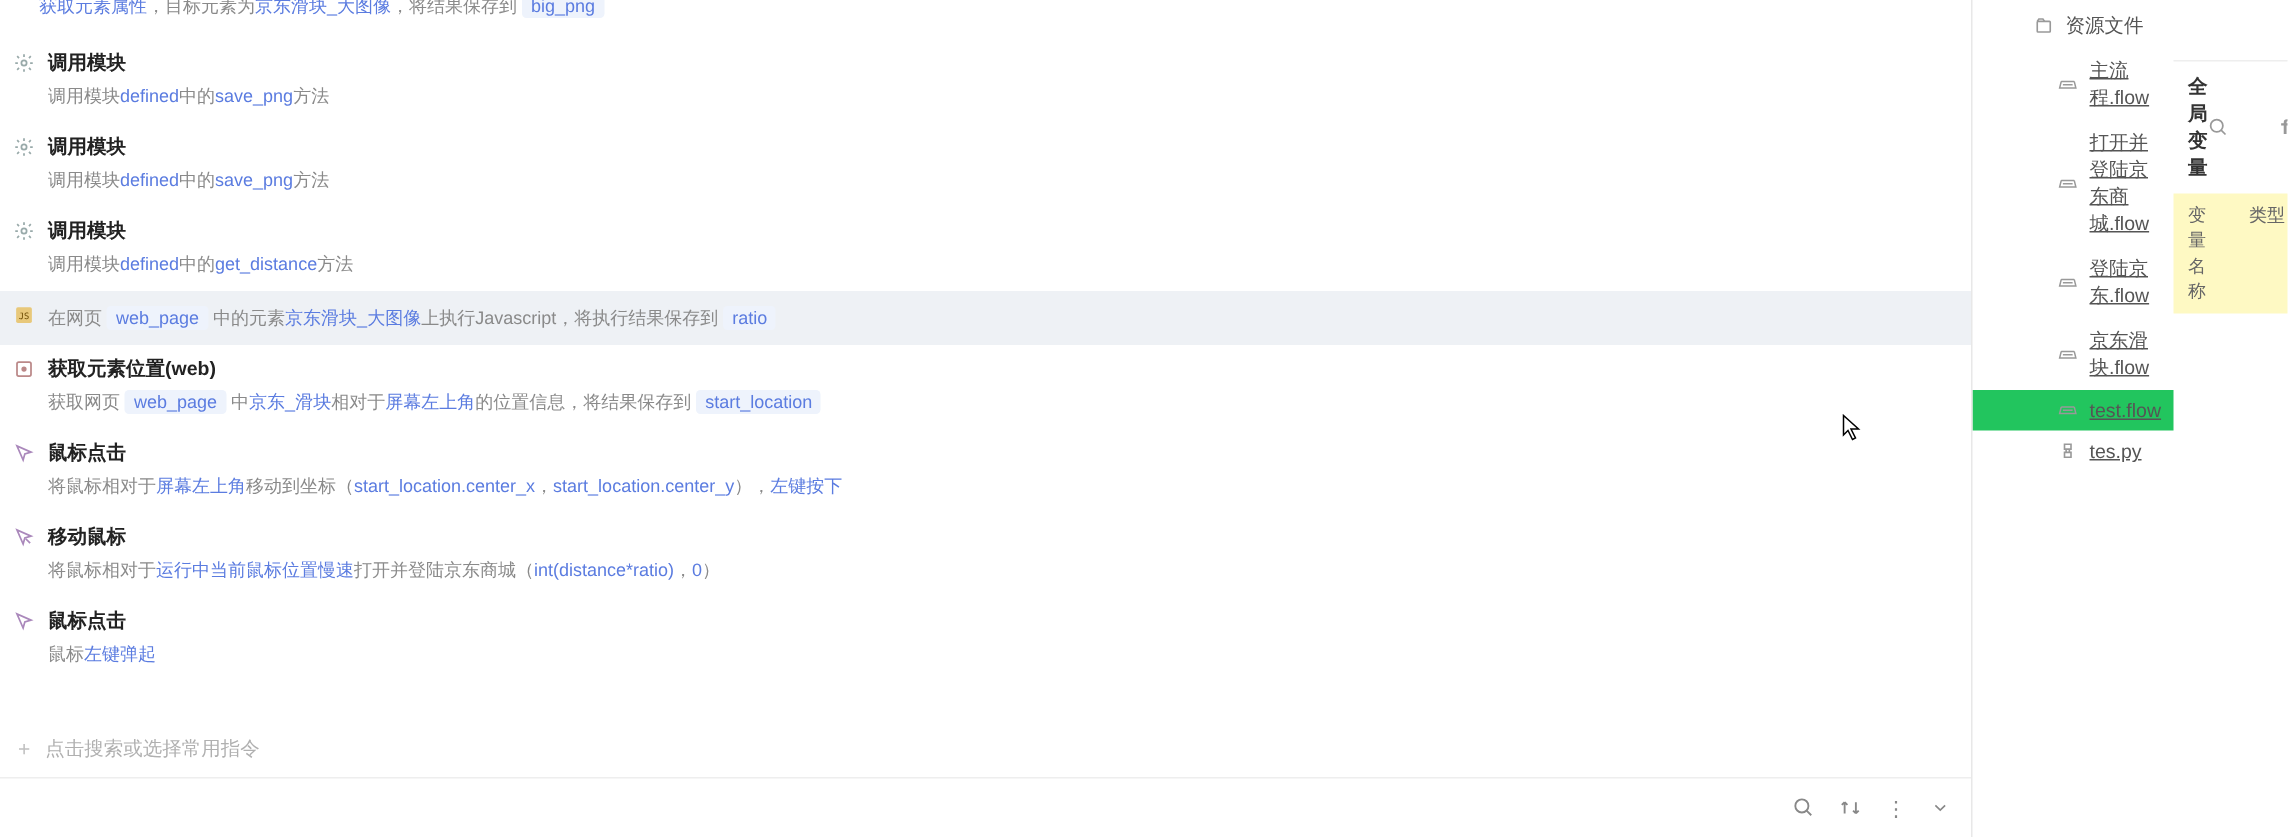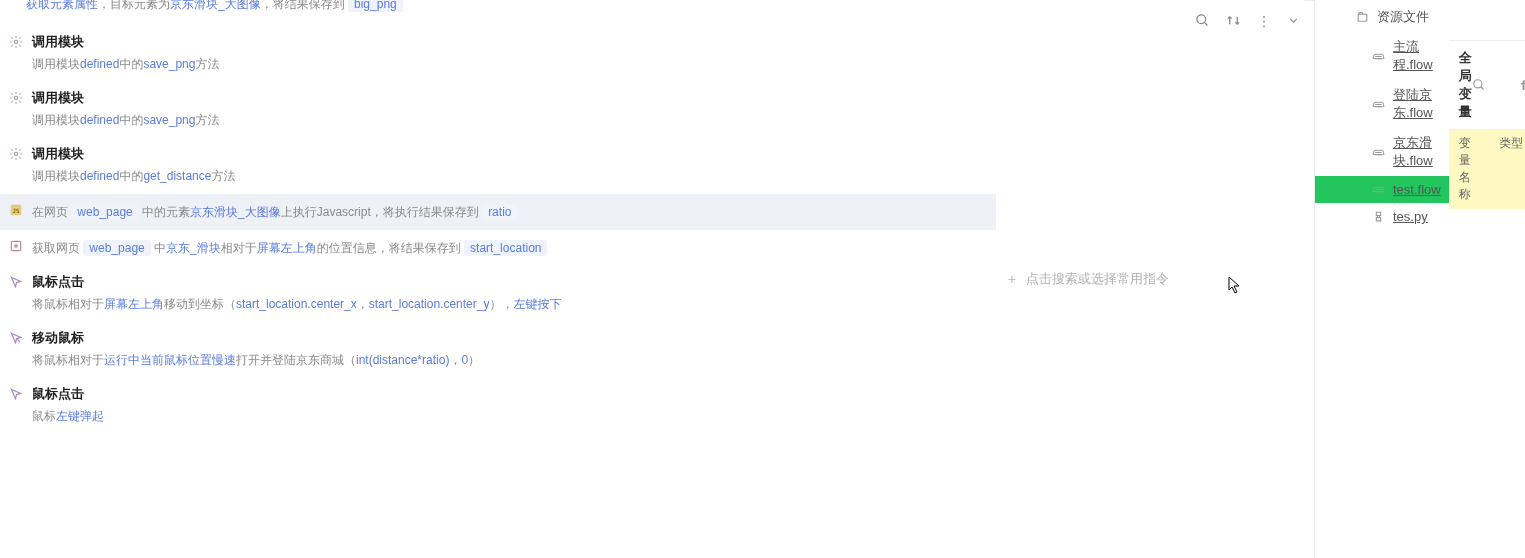--- a/index.html
+++ b/index.html
@@ -1,17 +1,17 @@
 <!DOCTYPE html>
 <html><head>
 <meta charset="utf-8">
 <style>
 * { margin: 0; padding: 0; box-sizing: border-box; }
 body { font-family: "Microsoft YaHei", -apple-system, sans-serif; font-size: 13px; color: #333; background: #fff; display: flex; height: 558px; width: 1525px; overflow: hidden; }
-.main { flex: 1; display: flex; flex-direction: row; border-right: 1px solid #e8e8e8; position: relative; }
+.main { flex: 1; display: flex; flex-direction: column; border-right: 1px solid #e8e8e8; position: relative; }
 .steps { flex: 1; overflow-y: auto; }
 .step { display: flex; padding: 6px 10px 8px 8px; gap: 8px; cursor: pointer; }
 .step.selected { background: #eef1f5; }
 .step-icon { width: 16px; height: 16px; flex-shrink: 0; margin-top: 2px; display: flex; align-items: center; justify-content: center; font-size: 12px; }
 .step-body { flex: 1; }
 .step-title { font-weight: 600; color: #222; font-size: 13px; line-height: 20px; }
 .step-desc { color: #8a8a8a; font-size: 12px; line-height: 20px; margin-top: 2px; }
 .step-desc .tkn { color: #5b7ce0; }
 .step-desc .chip { color: #5b7ce0; background: #eef3fc; padding: 1px 6px; border-radius: 3px; }
 .add-row { display: flex; align-items: center; gap: 10px; padding: 10px 12px; color: #b0b0b0; cursor: pointer; }
@@ -99,20 +99,21 @@
         </div>
       </div>
       <div class="step">
         <span class="step-icon ic-pos">
           <svg width="14" height="14" viewBox="0 0 24 24" fill="none" stroke="currentColor" stroke-width="2">
             <rect x="4" y="4" width="16" height="16" rx="2"></rect>
             <circle cx="12" cy="12" r="2" fill="currentColor"></circle>
           </svg>
         </span>
         <div class="step-body">
+          <div class="step-title">获取元素位置(web)</div>
           <div class="step-desc"><span>获取网页 </span><span class="chip">web_page</span><span> 中</span><span class="tkn">京东_滑块</span><span>相对于</span><span class="tkn">屏幕左上角</span><span>的位置信息，将结果保存到 </span><span class="chip">start_location</span></div>
         </div>
       </div>
       <div class="step">
         <span class="step-icon ic-mouse">
           <svg width="14" height="14" viewBox="0 0 24 24" fill="none" stroke="currentColor" stroke-width="2">
             <path d="M4 4l7 16 2-7 7-2z"></path>
           </svg>
         </span>
         <div class="step-body">
@@ -192,20 +193,28 @@
           </svg>
         </span>
         <span>主流程.flow</span>
       </div>
       <div class="tree-item lvl1">
         <span class="tree-icon">
           <svg width="13" height="13" viewBox="0 0 24 24" fill="none" stroke="currentColor" stroke-width="1.8">
             <path d="M4 8h16M4 8l-2 8h20l-2-8M6 12h12M6 16h12"></path>
           </svg>
         </span>
+        <span>打开并登陆京东商城.flow</span>
+      </div>
+      <div class="tree-item lvl1">
+        <span class="tree-icon">
+          <svg width="13" height="13" viewBox="0 0 24 24" fill="none" stroke="currentColor" stroke-width="1.8">
+            <path d="M4 8h16M4 8l-2 8h20l-2-8M6 12h12M6 16h12"></path>
+          </svg>
+        </span>
         <span>登陆京东.flow</span>
       </div>
       <div class="tree-item lvl1">
         <span class="tree-icon">
           <svg width="13" height="13" viewBox="0 0 24 24" fill="none" stroke="currentColor" stroke-width="1.8">
             <path d="M4 8h16M4 8l-2 8h20l-2-8M6 12h12M6 16h12"></path>
           </svg>
         </span>
         <span>京东滑块.flow</span>
       </div>

